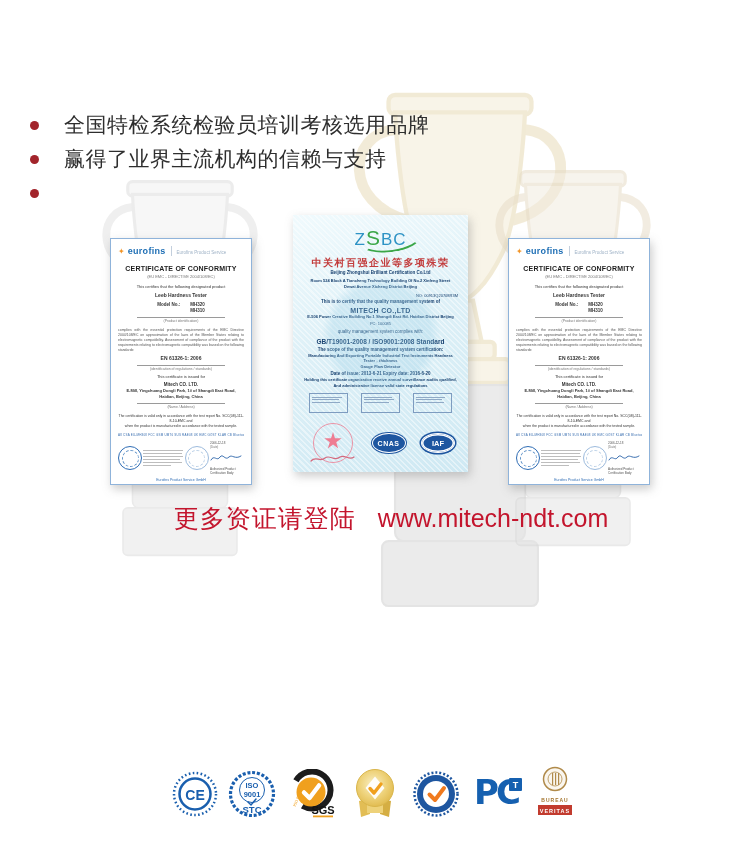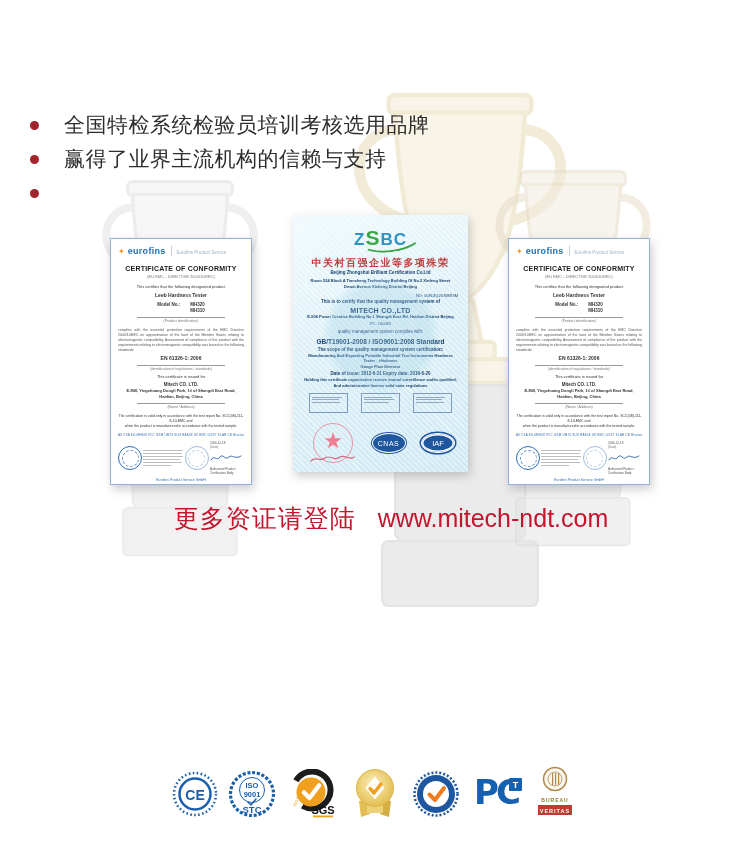--- a/index.html
+++ b/index.html
@@ -59,40 +59,40 @@
   .efoot2{color:#8a8a8a;}
   
   .cert-zsbc{left:293px;top:15px;width:175px;height:257px;padding:9px 10px;text-align:center;
      color:#17406f;
      background:
        repeating-linear-gradient(45deg,rgba(255,255,255,.45) 0 1.5px,rgba(255,255,255,0) 1.5px 4px),
        linear-gradient(160deg,#f0fafd 0%,#ddf0f7 45%,#cfe9f3 100%);}
   .cert-zsbc::before{content:"";position:absolute;left:28px;top:60px;width:120px;height:120px;
      border-radius:50%;background:radial-gradient(circle,rgba(150,205,228,.28) 0 58%,rgba(150,205,228,0) 70%);}
   .zlogo{position:relative;height:26px;margin-top:2px;}
-  .zlogo .zl{font-size:17px;font-weight:bold;color:#2e93c5;letter-spacing:1px;}
+  .zlogo .zl{font-size:17px;font-weight:normal;color:#2e93c5;letter-spacing:1px;}
   .zlogo .zs{color:#3aa648;font-size:21px;}
   .zswoosh{position:absolute;left:58px;top:2px;width:56px;height:20px;border:2px solid #3aa648;
      border-color:transparent transparent #3aa648 transparent;border-radius:50%;transform:rotate(-8deg);}
   .zcn{color:#c23b3b;font-weight:bold;font-size:10px;letter-spacing:1.5px;margin-top:4px;}
   .zt45{font-size:4.5px;line-height:6px;} .zt4{font-size:4px;line-height:5.5px;}
   .zstd{font-size:6.5px;font-weight:bold;margin-top:3px;}
   .zmit{font-size:7px;font-weight:bold;margin-top:2px;letter-spacing:.3px;}
   .zboxes{display:flex;justify-content:space-between;margin:5px 6px 0 6px;}
   .zbox{width:34px;height:15px;border:.5px solid #7e9cc0;padding:1.5px;}
   .zbox .mline{background:#8fa9c6;height:1px;margin:1.4px 0;}
   .zlogos{display:flex;align-items:center;justify-content:space-between;margin:7px 4px 0 8px;height:46px;}
   .zstarwrap{position:relative;width:44px;height:44px;}
   .zring{position:absolute;inset:2px;border-radius:50%;border:1.5px solid rgba(238,125,146,.8);}
   .zstar{position:absolute;left:13px;top:11px;width:18px;height:18px;background:#ee7d92;
      clip-path:polygon(50% 0%,61% 35%,98% 35%,68% 57%,79% 91%,50% 70%,21% 91%,32% 57%,2% 35%,39% 35%);}
   .zsig{position:absolute;left:-2px;top:32px;}
   .zsig path{stroke:#d46a7e;fill:none;stroke-width:1.2;stroke-linecap:round;}
   .oval{border-radius:50%;display:flex;align-items:center;justify-content:center;
-        font-weight:normal;color:#fff;}
+        font-weight:bold;color:#fff;}
   .cnas{width:32px;height:18px;background:#1e56a0;font-size:7px;letter-spacing:.5px;
         box-shadow:0 0 0 1px #fff,0 0 0 2px #1e56a0;}
   .iaf{width:32px;height:18px;background:#1e56a0;font-size:7.5px;
         box-shadow:0 0 0 1.5px #fff inset,0 0 0 1px #fff,0 0 0 2.5px #1e56a0;}
   
   .more{position:absolute;top:502px;left:16px;width:750px;text-align:center;color:#c3152d;
         font-size:25px;letter-spacing:1px;z-index:3;}
   .more .url{margin-left:14px;letter-spacing:0;}
   
   .para{position:absolute;top:560px;left:27px;width:697px;font-size:22px;line-height:34px;

